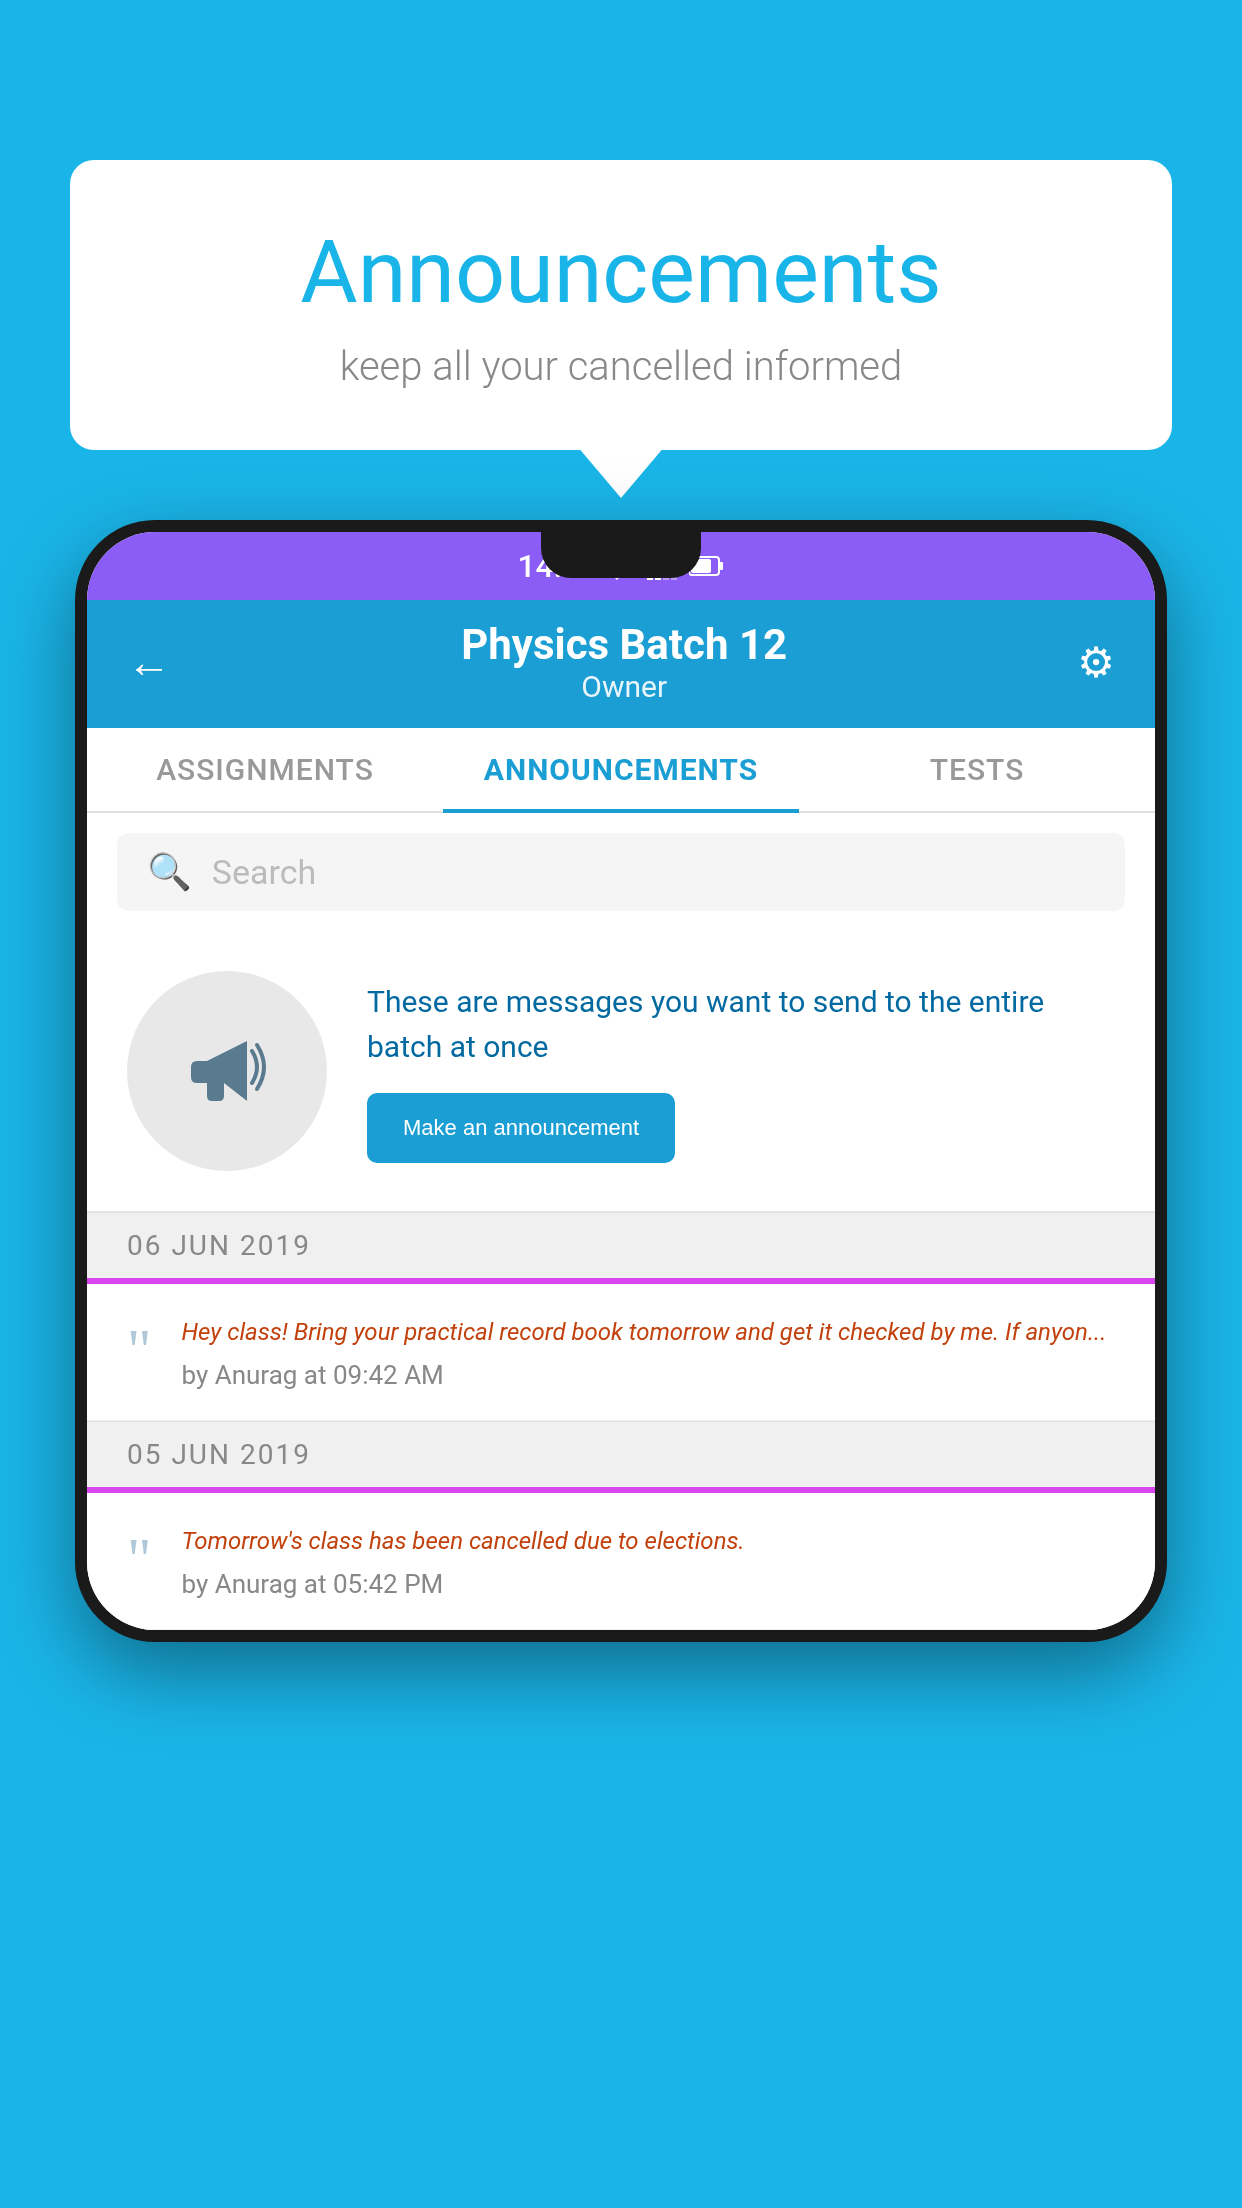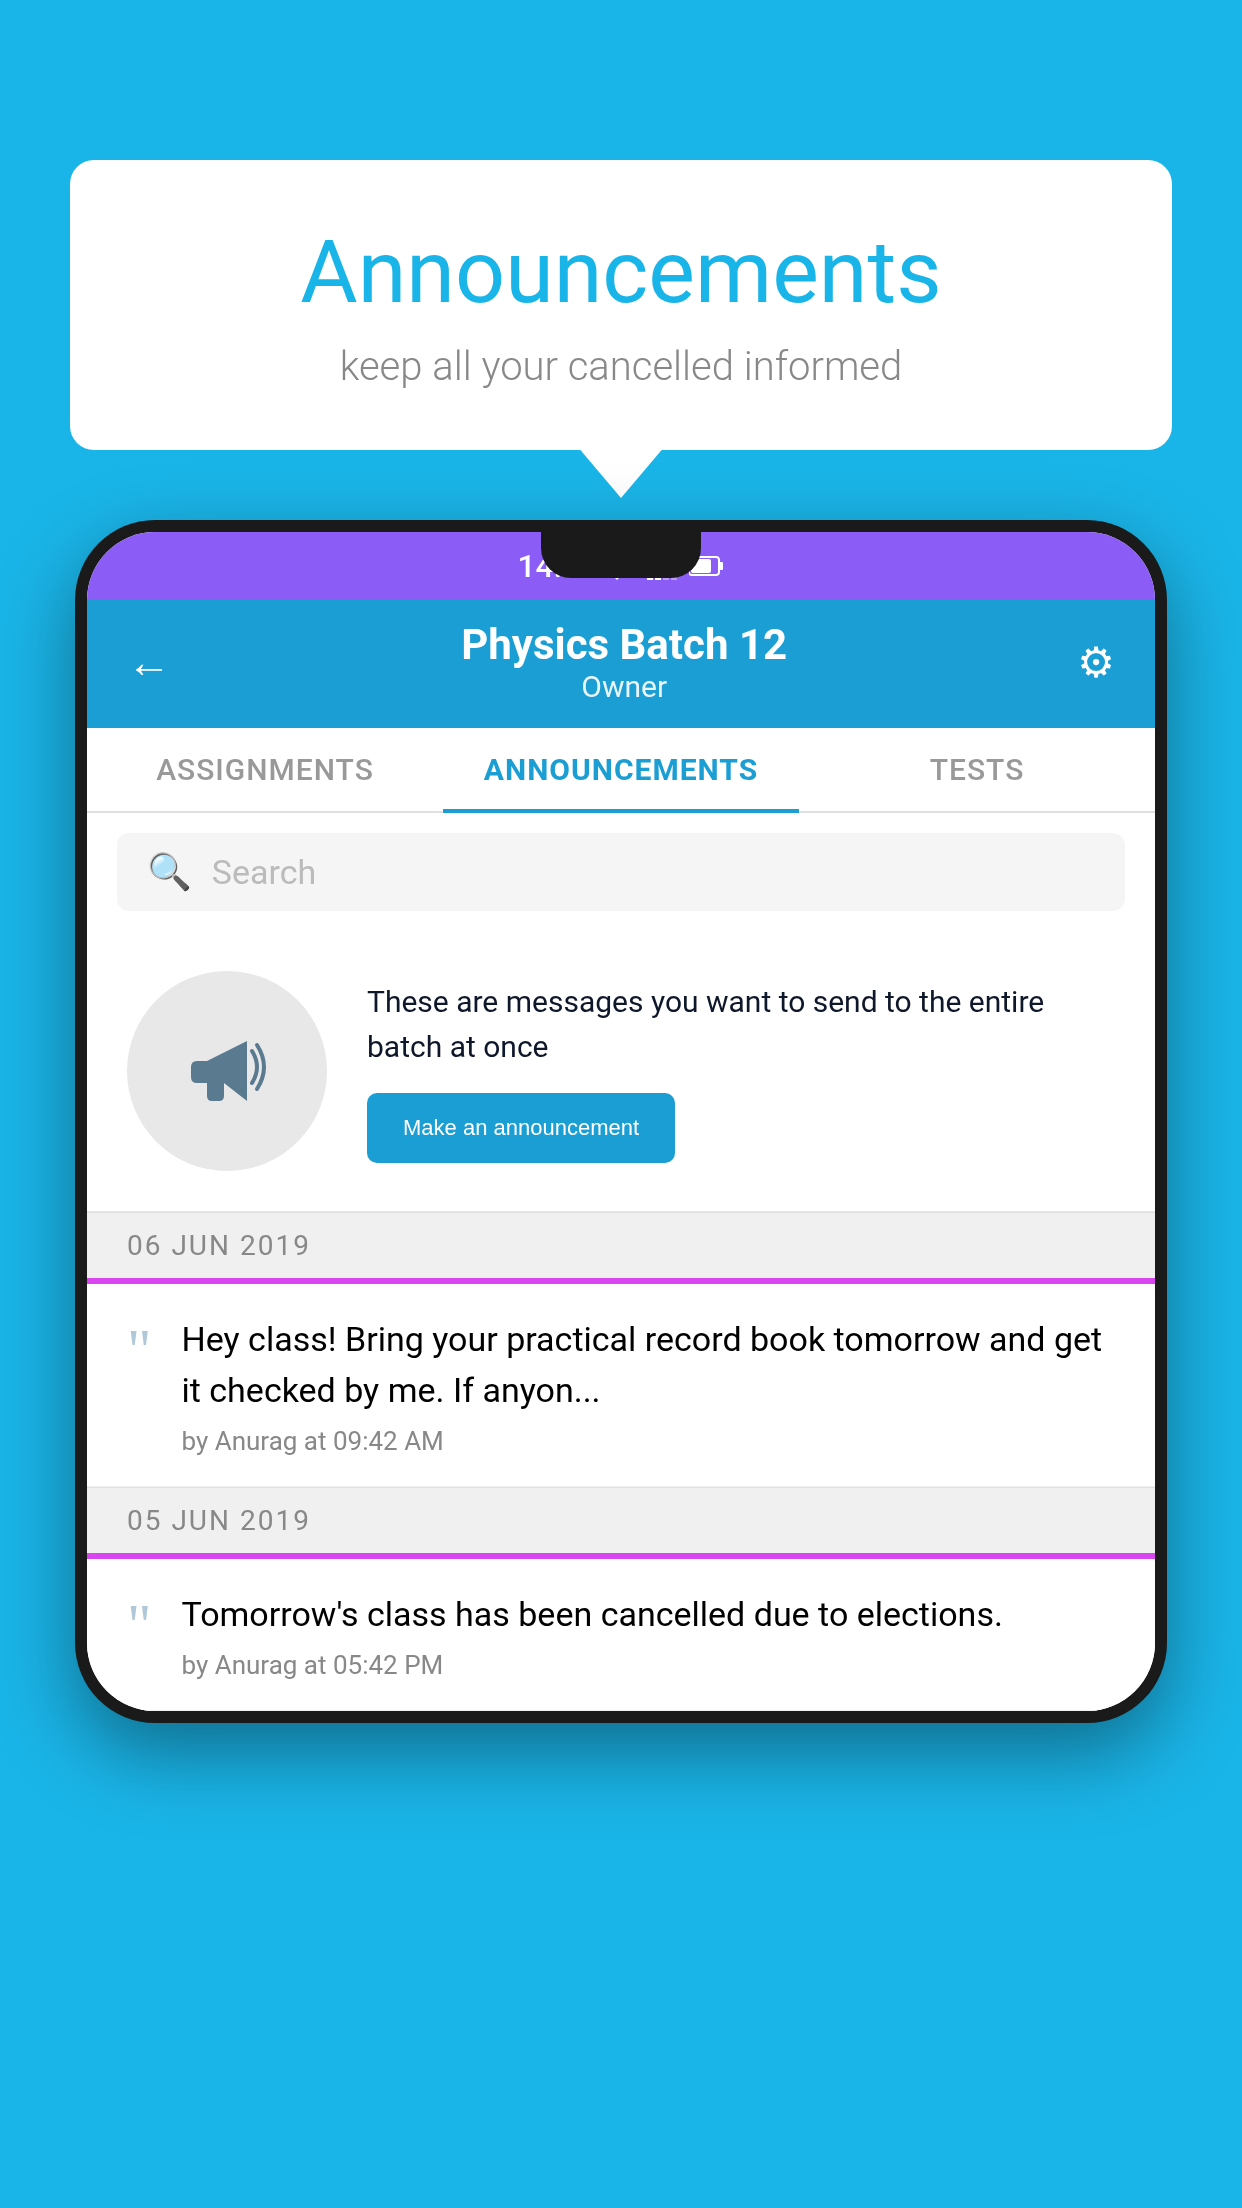--- a/index.html
+++ b/index.html
@@ -233,21 +233,21 @@
       width: 100px;
       height: 100px;
     }
 
     .promo-right {
       flex: 1;
     }
 
     .promo-text {
       font-size: 30px;
-      color: #0f172a;
+      color: #0369a1;
       margin-bottom: 24px;
       line-height: 1.5;
     }
 
     .make-announcement-btn {
       background: #1a9ed4;
       color: white;
       border: none;
       border-radius: 10px;
       padding: 22px 36px;
@@ -284,22 +284,23 @@
       font-family: Georgia, serif;
       line-height: 1;
       margin-top: 6px;
     }
 
     .announcement-content {
       flex: 1;
     }
 
     .announcement-text {
-      font-size: 34px;
-      color: #000000;
+      font-size: 24px;
+      color: #c2410c;
+      font-style: italic;
       line-height: 1.5;
       margin-bottom: 10px;
     }
 
     .announcement-author {
       font-size: 26px;
       color: #888;
     }
   </style>
 </head>

